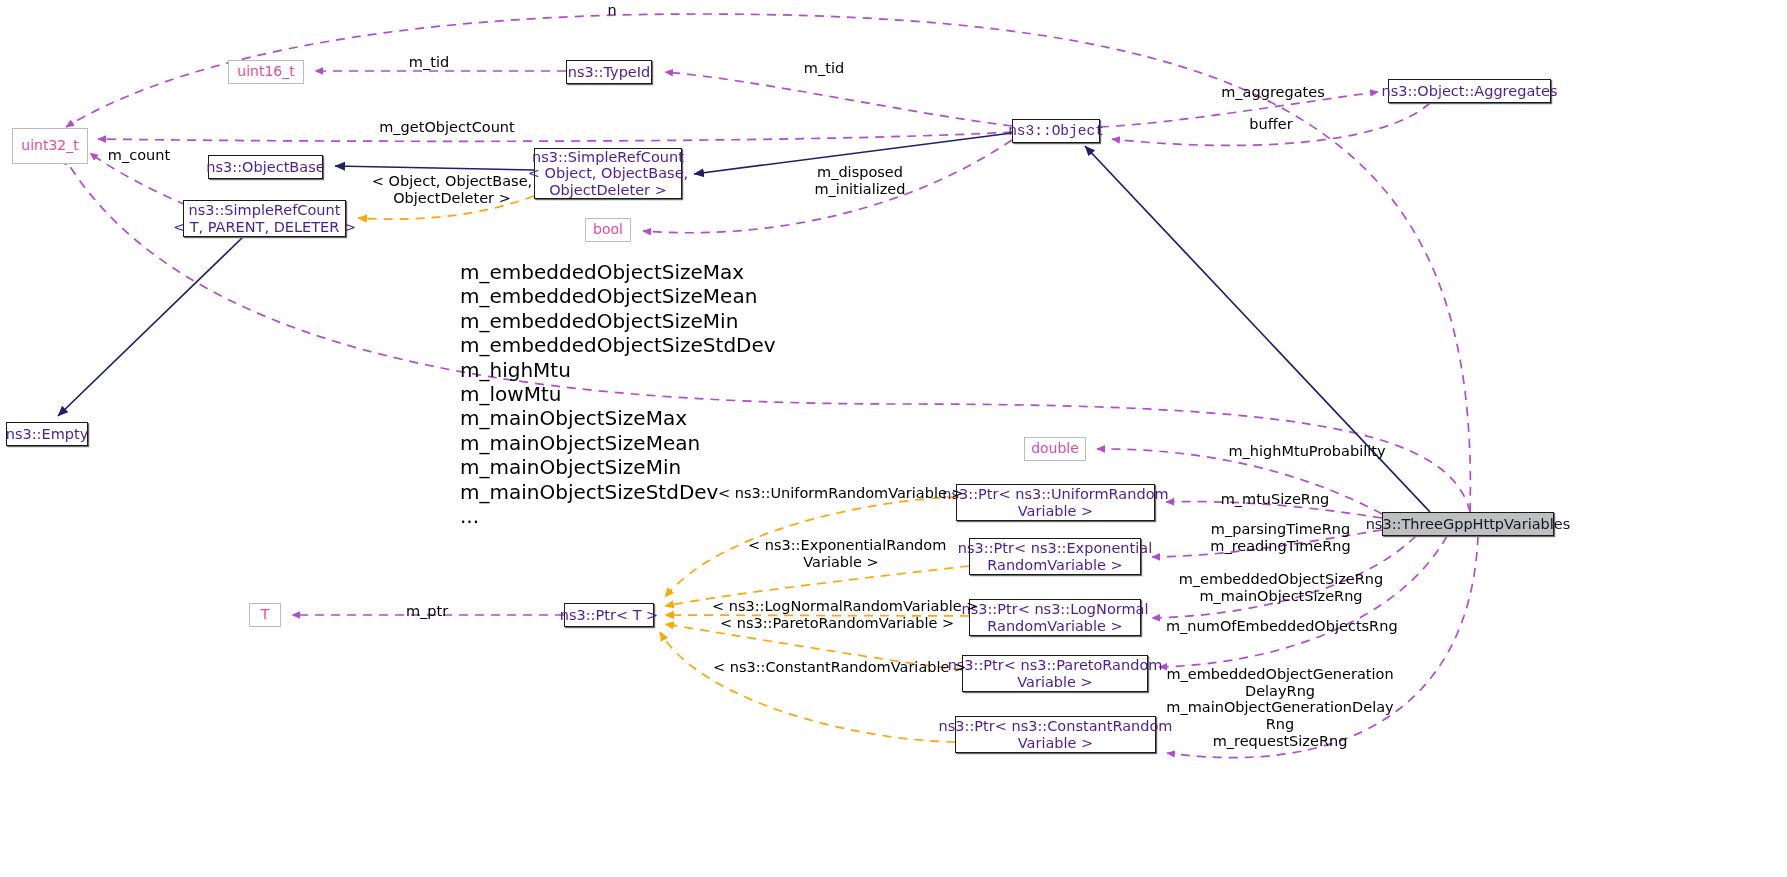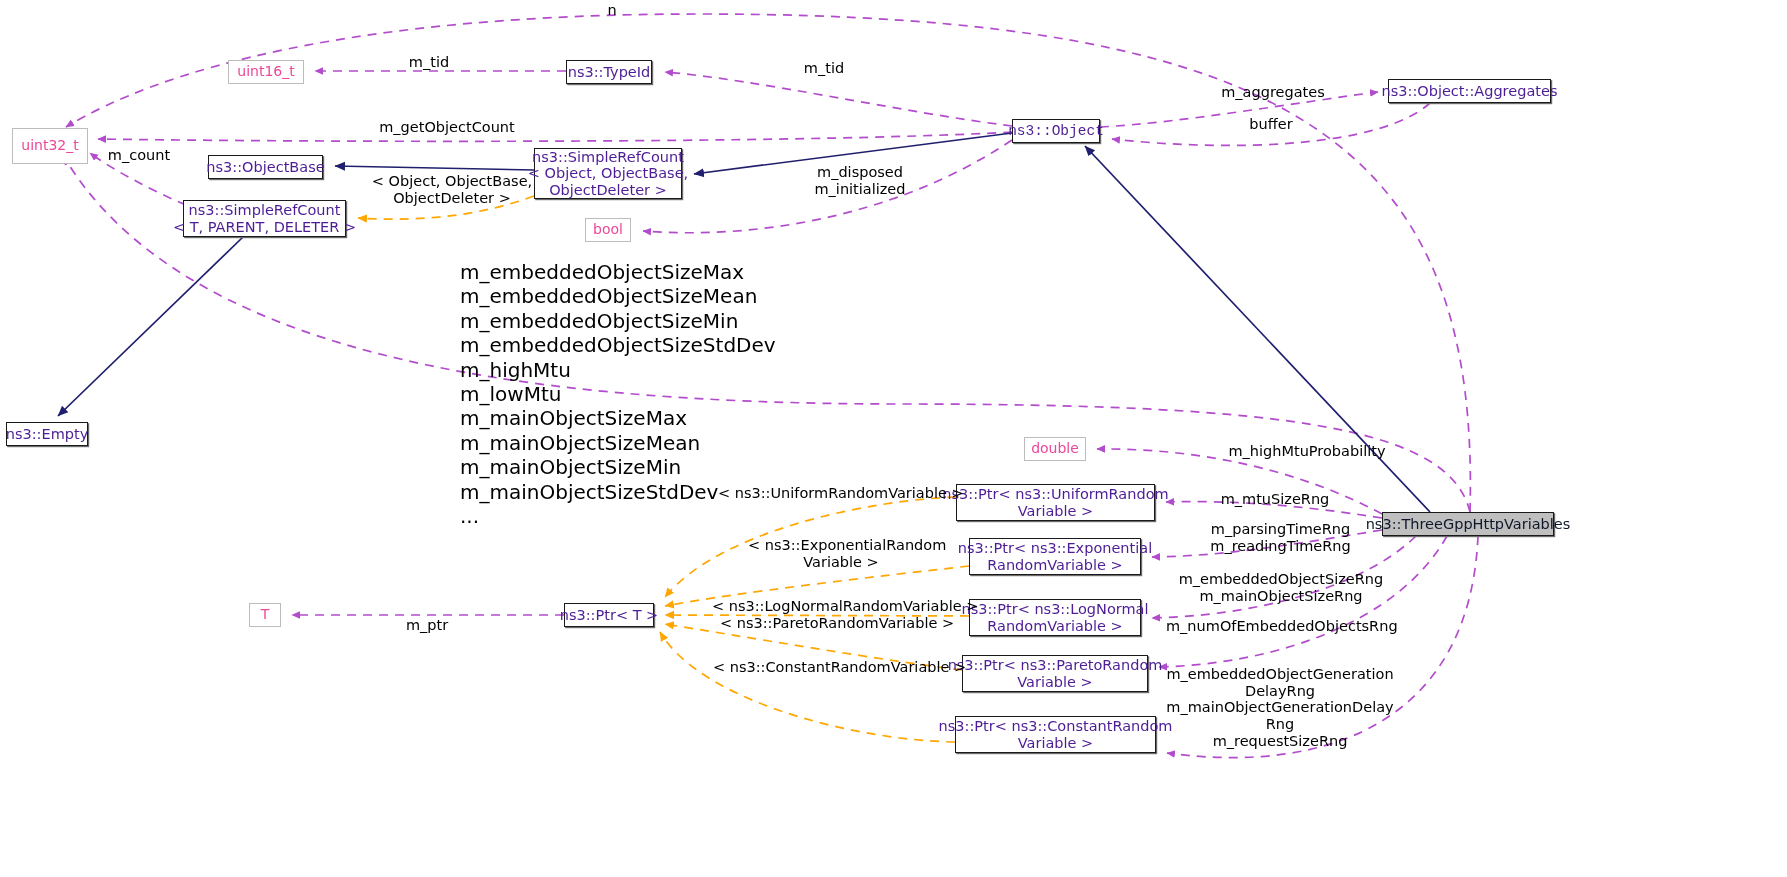--- a/index.html
+++ b/index.html
@@ -227,21 +227,21 @@
 
   <div class="edge-label" style="left:748px;top:537px;width:186px;">&lt; ns3::ExponentialRandom
 Variable &gt;</div>
 
   <div class="edge-label" style="left:712px;top:598px;width:236px;">&lt; ns3::LogNormalRandomVariable &gt;</div>
 
   <div class="edge-label" style="left:720px;top:615px;width:220px;">&lt; ns3::ParetoRandomVariable &gt;</div>
 
   <div class="edge-label" style="left:713px;top:659px;width:236px;">&lt; ns3::ConstantRandomVariable &gt;</div>
 
-  <div class="edge-label" style="left:398px;top:603px;width:58px;margin-top:14px;">m_ptr</div>
+  <div class="edge-label" style="left:398px;top:603px;width:58px;">m_ptr</div>
 
   <div class="field-stack" id="field-stack" style="left:460px;top:260px;width:300px;">m_embeddedObjectSizeMax
 m_embeddedObjectSizeMean
 m_embeddedObjectSizeMin
 m_embeddedObjectSizeStdDev
 m_highMtu
 m_lowMtu
 m_mainObjectSizeMax
 m_mainObjectSizeMean
 m_mainObjectSizeMin

